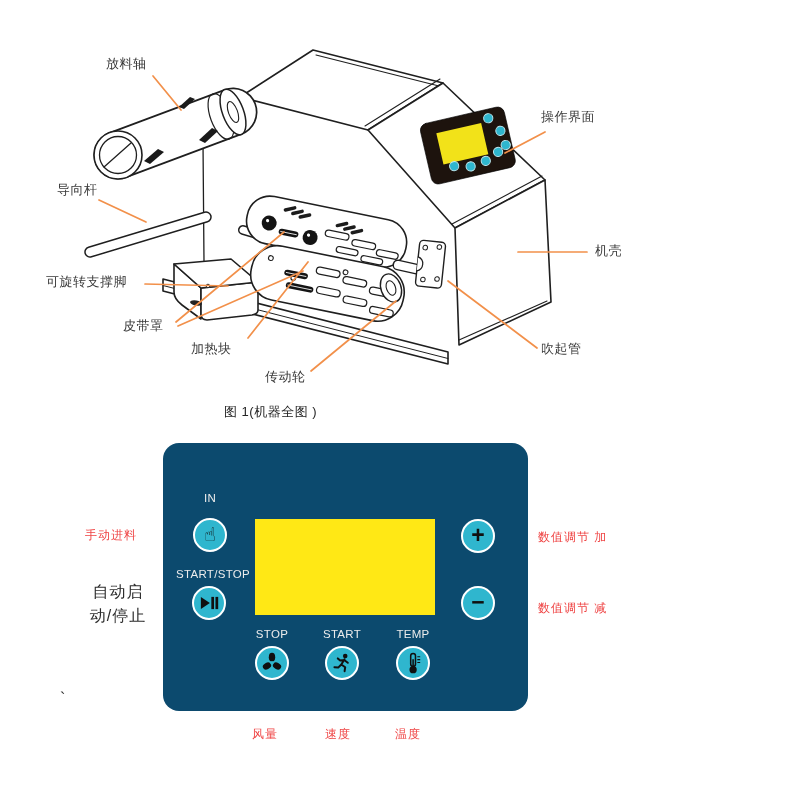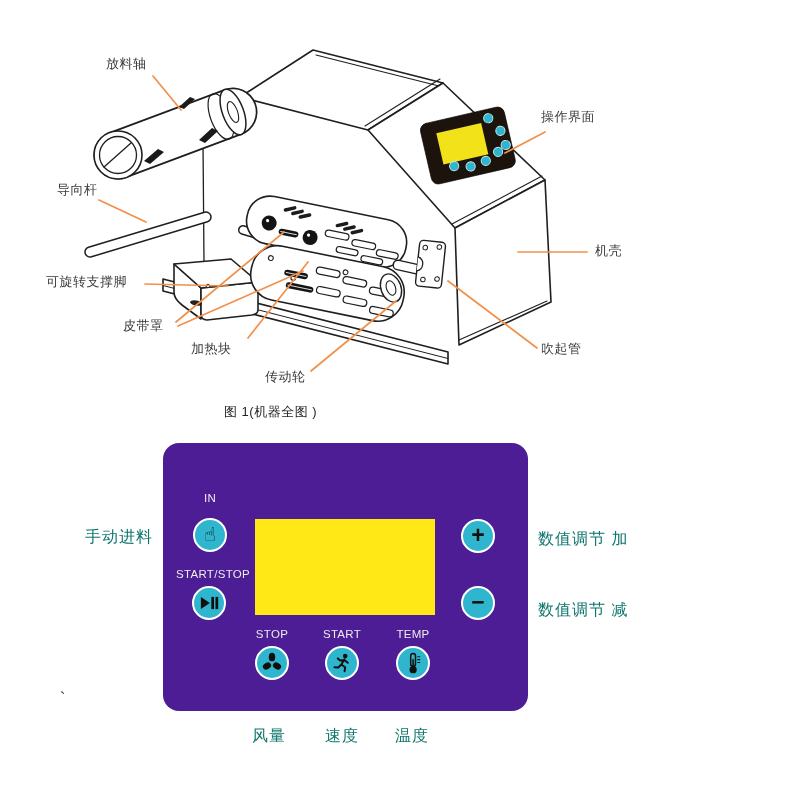--- a/index.html
+++ b/index.html
@@ -4,28 +4,28 @@
 <style>
   html,body{margin:0;padding:0;background:#fff;}
   .page{position:relative;width:790px;height:810px;background:#ffffff;overflow:hidden;
         font-family:"Liberation Sans","DejaVu Sans",sans-serif;}
   
   .machine-svg{position:absolute;left:0;top:0;width:790px;height:438px;}
   .callout{position:absolute;font-size:13px;color:#3a3a3a;white-space:nowrap;letter-spacing:.5px;}
   .fig-caption{position:absolute;font-size:13px;color:#242424;white-space:nowrap;letter-spacing:.5px;}
   .stray{position:absolute;left:60px;top:690px;font-size:16px;color:#333;}
   
-  .panel{position:absolute;left:163px;top:443px;width:365px;height:268px;background:#4c1d95;border-radius:16px;}
+  .panel{position:absolute;left:163px;top:443px;width:365px;height:268px;background:#0c4a6e;border-radius:16px;}
   .screen{position:absolute;left:92px;top:76px;width:180px;height:96px;background:#ffe815;}
   .cbtn{position:absolute;width:34px;height:34px;border-radius:50%;background:#2fb6ce;border:2px solid #ffffff;
         box-sizing:border-box;display:flex;align-items:center;justify-content:center;}
   .cbtn span.sign{font-size:23px;font-weight:bold;color:#101010;line-height:1;margin-top:-2px;}
   .hand{font-size:19px;color:#101010;line-height:1;margin-top:-2px;}
   .blabel{position:absolute;color:#ececec;font-size:11.5px;text-align:center;letter-spacing:.3px;white-space:nowrap;}
-  .side-label{position:absolute;font-size:16px;color:#0f766e;white-space:nowrap;letter-spacing:1px;}
+  .side-label{position:absolute;font-size:12px;color:#ef4444;white-space:nowrap;letter-spacing:1px;}
   .auto-label{position:absolute;left:82px;top:580px;width:72px;text-align:center;font-size:16px;color:#2b2b2b;line-height:24px;letter-spacing:1px;}
 </style>
 </head>
 <body>
 
 <div class="page">
 
   <svg class="machine-svg" viewBox="0 0 790 438">
     <g stroke="#1f1f1f" stroke-width="1.6" fill="#ffffff" stroke-linejoin="round" stroke-linecap="round">
 
@@ -211,20 +211,24 @@
       <svg width="20" height="23" viewBox="0 0 20 24">
         <rect x="7.6" y="1.5" width="5" height="13.5" rx="2.5" fill="none" stroke="#101010" stroke-width="1.6"></rect>
         <rect x="9.3" y="7.5" width="1.6" height="8" fill="#101010"></rect>
         <circle cx="10.1" cy="18.5" r="3.8" fill="#101010"></circle>
         <path d="M14.5,5 h3 M14.5,8 h3 M14.5,11 h3" stroke="#101010" stroke-width="1.2"></path>
       </svg>
     </div>
   </div>
 
   <div class="side-label" style="left:85px;top:527px">手动进料</div>
+  <div class="auto-label">
+    <span>自动启</span><br>
+    <span>动/停止</span>
+  </div>
   <div class="side-label" style="left:538px;top:529px">数值调节 加</div>
   <div class="side-label" style="left:538px;top:600px">数值调节 减</div>
   <div class="side-label" style="left:252px;top:726px">风量</div>
   <div class="side-label" style="left:325px;top:726px">速度</div>
   <div class="side-label" style="left:395px;top:726px">温度</div>
 
   <span class="stray">`</span>
 </div>
 
 </body></html>

